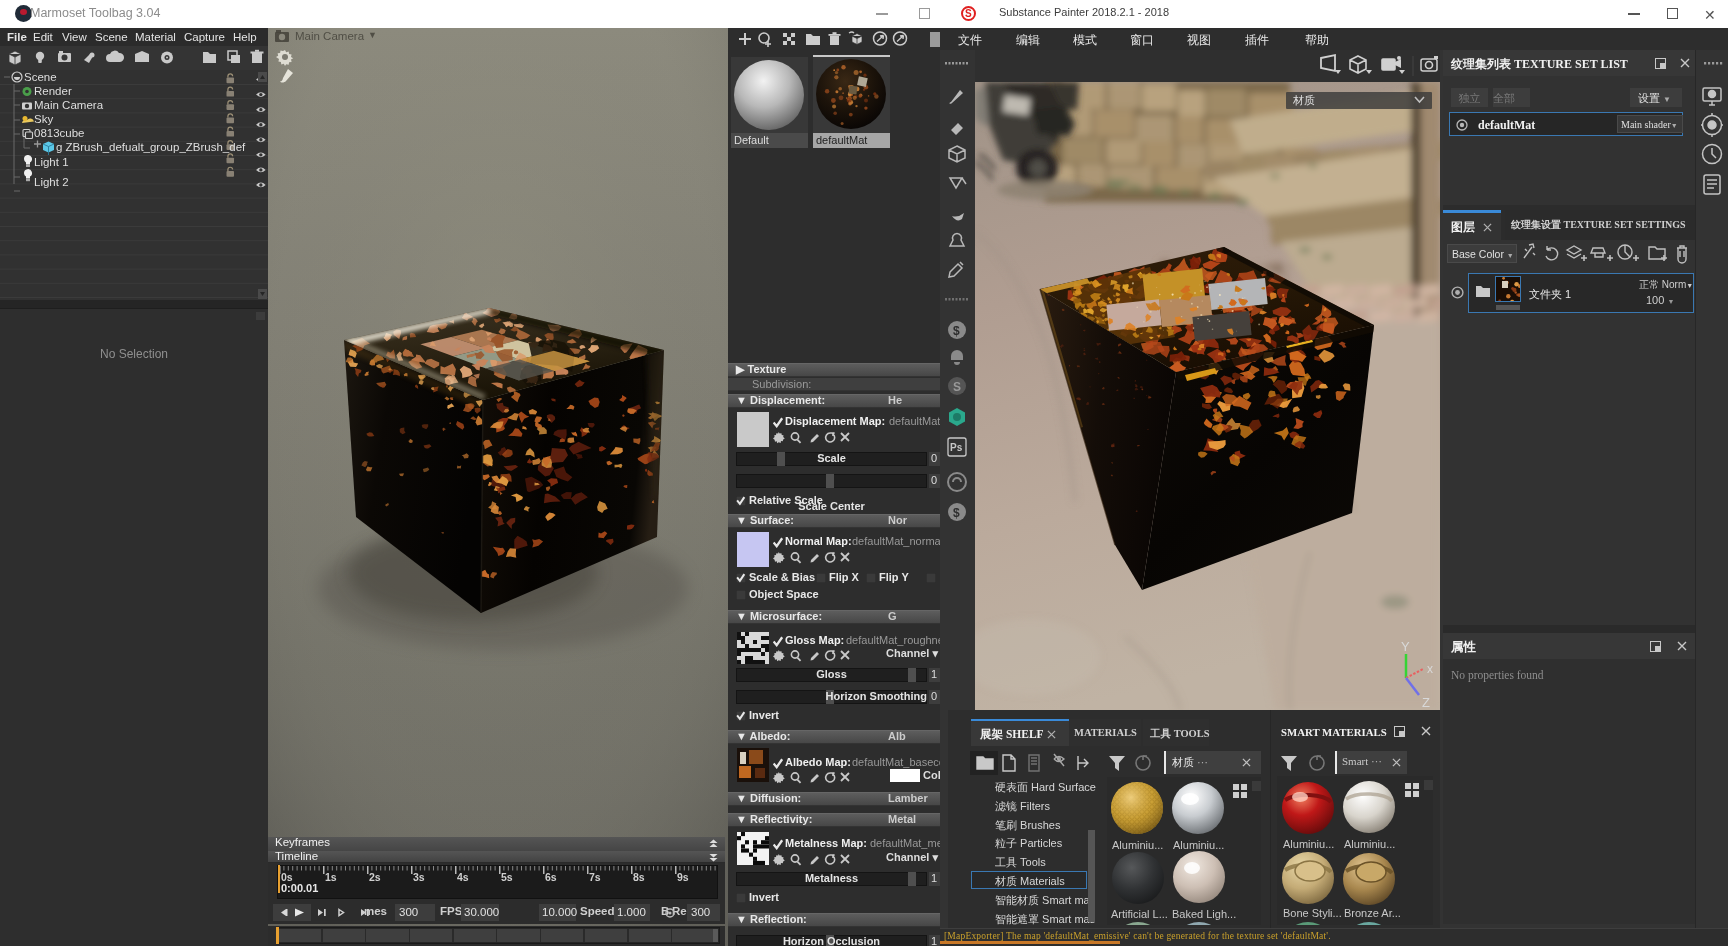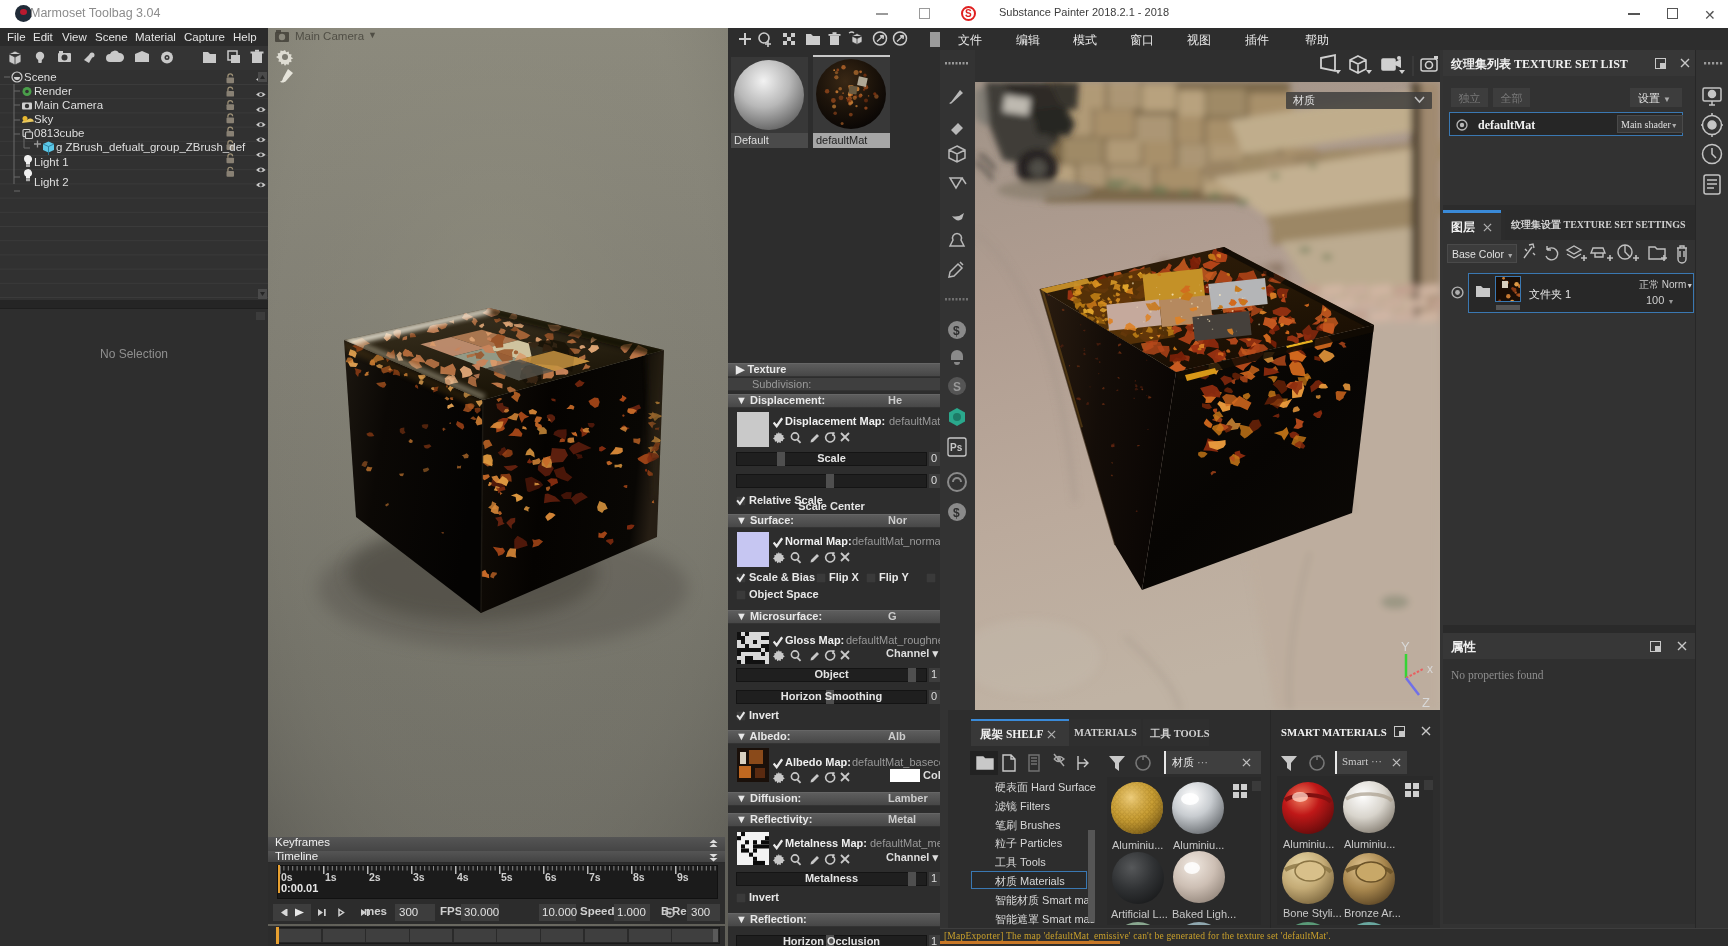--- a/index.html
+++ b/index.html
@@ -16,21 +16,21 @@
 
   <div class="abs" style="left:0;top:0;width:940px;height:28px;background:#ffffff;">
     <div class="abs" style="left:15px;top:5px;width:17px;height:17px;border-radius:50%;background:#202b38;"></div>
     <div class="abs" style="left:20px;top:9px;width:7px;height:6px;border-radius:50%;background:#b81a30;"></div>
     <div class="abs" style="left:30px;top:6px;color:#8c8c8c;font-size:12.5px;">Marmoset Toolbag 3.04</div>
     <div class="abs" style="left:876px;top:13px;width:12px;height:1.5px;background:#9a9a9a;"></div>
     <div class="abs" style="left:919px;top:8px;width:11px;height:11px;border:1.5px solid #9a9a9a;"></div>
   </div>
 
   <div class="abs" style="left:0;top:28px;width:273px;height:18px;background:#2b2b2b;color:#e4e4e4;font-size:11.5px;">
-    <span class="abs" style="left:7px;top:3px;">File</span>
+    <span class="abs" style="left:7px;top:3px;font-weight:bold;">File</span>
     <span class="abs" style="left:33px;top:3px;">Edit</span>
     <span class="abs" style="left:62px;top:3px;">View</span>
     <span class="abs" style="left:95px;top:3px;">Scene</span>
     <span class="abs" style="left:135px;top:3px;">Material</span>
     <span class="abs" style="left:184px;top:3px;">Capture</span>
     <span class="abs" style="left:233px;top:3px;">Help</span>
   </div>
 
   <div id="mt-toolbar" class="abs" style="left:0;top:46px;width:268px;height:24px;background:#343434;color:#c9c9c9;">
     <svg class="abs" style="left:0;top:0;" width="268" height="24" viewBox="0 0 268 24">
@@ -872,25 +872,25 @@
 <circle cx="22" cy="5.5" r="3.6" fill="none" stroke="#c8c8c8" stroke-width="1.6"></circle>
               <rect x="25" y="8" width="4.5" height="1.8" transform="rotate(45 25 8)"></rect>
 <path d="M38 9 l6-6 2 2-6 6-2.5 .5z"></path>
 <path d="M57 2 a4.5 4.5 0 1 0 3 1 l1.5-1.5 M57 2 h3 v3" fill="none" stroke="#c8c8c8" stroke-width="1.6"></path>
 <path d="M68 2 l8 8 M76 2 l-8 8" stroke="#c8c8c8" stroke-width="1.8"></path>
             </g>
           </svg>
           <span class="abs" style="left:158px;top:619px;color:#ddd;font-weight:bold;">Channel ▾</span>
           <div class="abs" style="left:8px;top:640px;width:191px;height:13.5px;background:#1f1f1f;border:1px solid #141414;"></div>
 <div class="abs" style="left:180px;top:640px;width:8px;height:13.5px;background:#4f4f4f;"></div>
-<div class="abs" style="left:8px;top:640px;width:191px;text-align:center;color:#e4e4e4;font-weight:bold;">Object</div>
+<div class="abs" style="left:8px;top:640px;width:191px;text-align:center;color:#e4e4e4;font-weight:bold;">Gloss</div>
 <div class="abs" style="left:201px;top:640px;width:11px;height:13.5px;background:#3d3d3d;color:#ddd;padding-left:2px;">1</div>
           <div class="abs" style="left:8px;top:662px;width:191px;height:13.5px;background:#1f1f1f;border:1px solid #141414;"></div>
 <div class="abs" style="left:98px;top:662px;width:8px;height:13.5px;background:#4f4f4f;"></div>
-<div class="abs" style="left:8px;top:662px;width:191px;text-align:center;color:#e4e4e4;font-weight:bold;">Horizon Smoothing</div>
+<div class="abs" style="left:8px;top:662px;width:191px;text-align:right;color:#e4e4e4;font-weight:bold;">Horizon Smoothing</div>
 <div class="abs" style="left:201px;top:662px;width:11px;height:13.5px;background:#3d3d3d;color:#ddd;padding-left:2px;">0</div>
           <svg class="abs" style="left:8px;top:683px;" width="10" height="10" viewBox="0 0 9 9">
             <rect width="9" height="9" fill="#3a3a3a" stroke="#2a2a2a"></rect>
             <path d="M1 4 l2.5 3 4-6" stroke="#e8e8e8" stroke-width="1.8" fill="none"></path>
           </svg>
 <span class="abs" style="left:21px;top:681px;color:#e8e8e8;font-weight:bold;">Invert</span>
           <div class="abs" style="left:0;top:702px;width:212px;height:13.5px;background:linear-gradient(#5d5d5d,#474747);border-top:1px solid #666;border-bottom:1px solid #333;"></div>
 <span class="abs" style="left:8px;top:702px;color:#e8e8e8;font-weight:bold;">▼ Albedo:</span>
           <span class="abs" style="left:160px;top:702px;width:50px;color:#ccc;font-weight:bold;">Alb</span>
           <svg class="abs" style="left:9px;top:720px;" width="32" height="34">
@@ -1910,21 +1910,21 @@
 <span class="abs" style="left:8px;top:6px;font-family:'Liberation Serif',serif;font-weight:bold;font-size:12px;color:#f0f0f0;white-space:nowrap;">纹理集列表 TEXTURE SET LIST</span>
 <svg class="abs" style="left:212px;top:8px;" width="11" height="11" viewBox="0 0 11 11">
               <rect x="0.5" y="0.5" width="10" height="10" fill="none" stroke="#c8c8c8"></rect>
               <rect x="5" y="5" width="5" height="5" fill="#c8c8c8"></rect>
             </svg>
 <svg class="abs" style="left:237px;top:8px;" width="10" height="10" viewBox="0 0 10 10">
               <path d="M1 1 L9 9 M9 1 L1 9" stroke="#c8c8c8" stroke-width="1.4"></path>
             </svg>
 </div>
           <div class="abs" style="left:8px;top:38px;width:37px;height:19px;background:#3d3d3d;color:#787878;text-align:center;padding-top:3px;">独立</div>
-<div class="abs" style="left:50px;top:38px;width:37px;height:19px;background:#3d3d3d;color:#787878;text-align:center;padding-top:3px;">全部</div>
+<div class="abs" style="left:50px;top:38px;width:37px;height:19px;background:#3d3d3d;color:#787878;padding-top:3px;">全部</div>
 <div class="abs" style="left:187px;top:38px;width:52px;height:19px;background:#3d3d3d;color:#e0e0e0;padding:3px 0 0 8px;">设置 <span style="font-size:8px;color:#aaa;">▼</span></div>
           <div class="abs" style="left:6px;top:62px;width:234px;height:24px;background:#262626;border:1px solid #3a78b2;">
 <svg class="abs" style="left:6px;top:6px;" width="12" height="12" viewBox="0 0 12 12">
               <circle cx="6" cy="6" r="5" fill="none" stroke="#b8b8b8" stroke-width="1.3"></circle>
               <circle cx="6" cy="6" r="2.2" fill="#b8b8b8"></circle>
             </svg>
 <span class="abs" style="left:28px;top:5px;font-family:'Liberation Serif',serif;font-weight:bold;font-size:12px;color:#f2f2f2;">defaultMat</span>
 <div class="abs" style="left:167px;top:2px;width:66px;height:18px;background:#383838;border:1px solid #4a4a4a;font-family:'Liberation Serif',serif;font-size:10px;color:#e0e0e0;padding:3px 16px 0 3px;white-space:nowrap;">Main shader<span style="font-size:7px;color:#aaa;">▼</span></div>
 </div>
           <div class="abs" style="left:0;top:155px;width:252px;height:5px;background:#2c2c2c;"></div>

